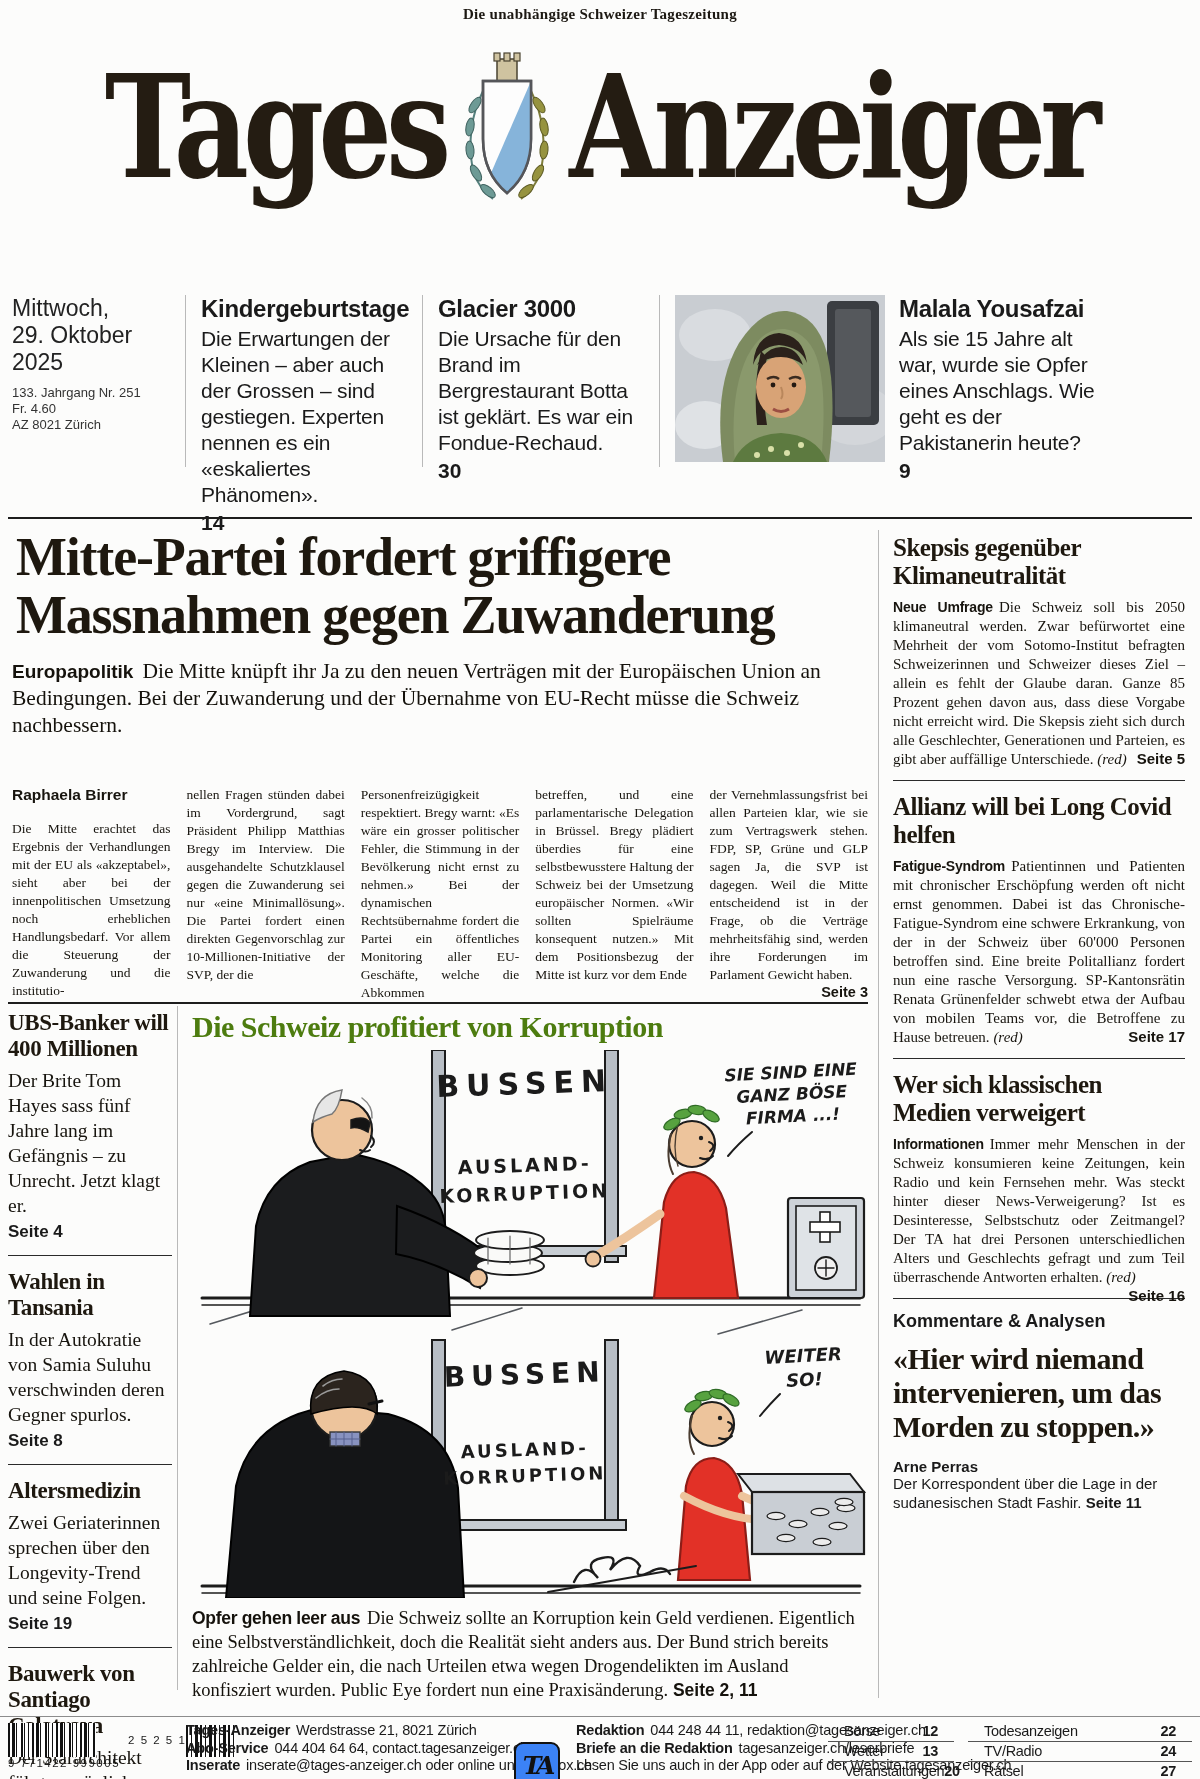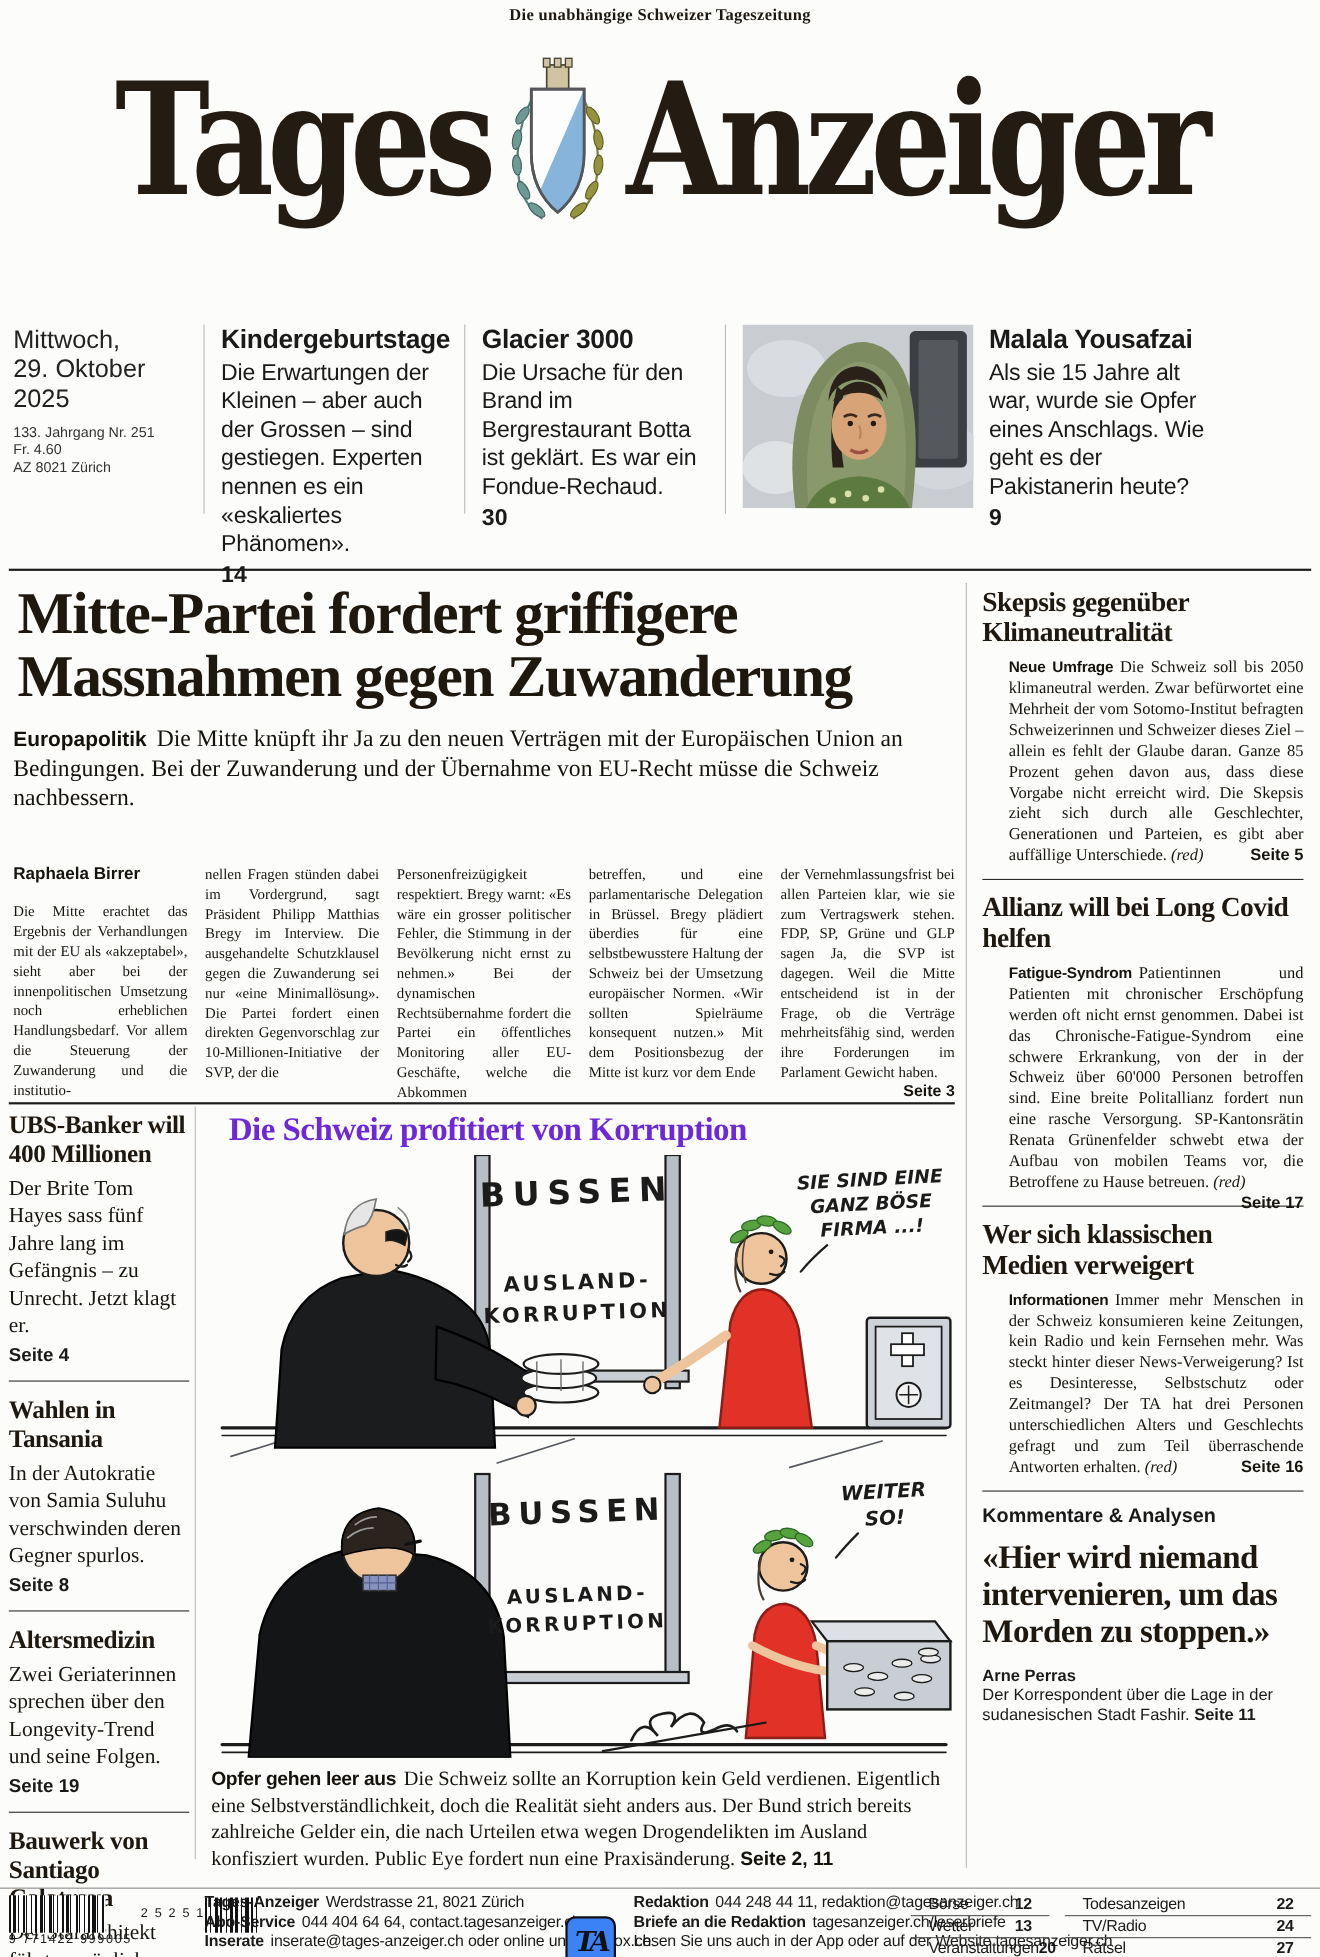--- a/index.html
+++ b/index.html
@@ -46,29 +46,29 @@
   .byline{font:bold 15.5px "Liberation Sans",sans-serif;margin-bottom:16px;text-align:left;}
   .pageref{float:right;font:bold 14.5px "Liberation Sans",sans-serif;}
   
   #left-rail{position:absolute;top:1008px;left:8px;width:164px;}
   .rail-title{font:700 23px/26px "Liberation Serif",serif;letter-spacing:-.4px;margin:2px 0 6px;color:#1e180f;}
   .rail-text{font:19.5px/25px "Liberation Serif",serif;color:#17140e;}
   .rail-page{font:bold 17px "Liberation Sans",sans-serif;margin-top:4px;}
   .rail-hr{height:1px;background:#2a2a2a;margin:13px 0 13px;}
   
   #cartoon{position:absolute;top:1006px;left:192px;width:676px;}
-  #cartoon-title{font:700 30px/34px "Liberation Serif",serif;letter-spacing:-.5px;margin:4px 16px 6px;color:#6d28d9;}
+  #cartoon-title{font:700 30px/34px "Liberation Serif",serif;letter-spacing:-.5px;margin:4px 0 6px;color:#4d7c0f;}
   #cartoon-art{width:676px;height:548px;display:block;}
   #caption{margin-top:8px;font:18.5px/24px "Liberation Serif",serif;color:#15120c;}
   .cap-lead{font:bold 17.5px "Liberation Sans",sans-serif;letter-spacing:-.3px;margin-right:7px;}
   .cap-page{font:bold 17.5px "Liberation Sans",sans-serif;}
   
   #right-rail{position:absolute;top:534px;left:893px;width:292px;}
   .rr-title{font:700 25px/28px "Liberation Serif",serif;letter-spacing:-.5px;margin:0 0 8px;color:#1e180f;}
-  .rr-text{font:15px/19px "Liberation Serif",serif;text-align:justify;color:#17140e;margin-left:24px;}
+  .rr-text{font:15px/19px "Liberation Serif",serif;text-align:justify;color:#17140e;}
   .lead-in{font:bold 14px "Liberation Sans",sans-serif;letter-spacing:-.2px;margin-right:6px;}
   .credit{font-style:italic;}
   .rr-page{float:right;font:bold 15px "Liberation Sans",sans-serif;}
   .rr-hr{height:1px;background:#2a2a2a;margin:11px 0 12px;}
   #comm-label{font:bold 18px "Liberation Sans",sans-serif;margin:0 0 10px;}
   #comm-quote{font:700 30px/34px "Liberation Serif",serif;letter-spacing:-.5px;color:#1e180f;}
   #comm-author{font:bold 15px "Liberation Sans",sans-serif;margin-top:14px;}
   #comm-text{font:15px/18.5px "Liberation Sans",sans-serif;}
   .comm-page{font-weight:bold;}
   

